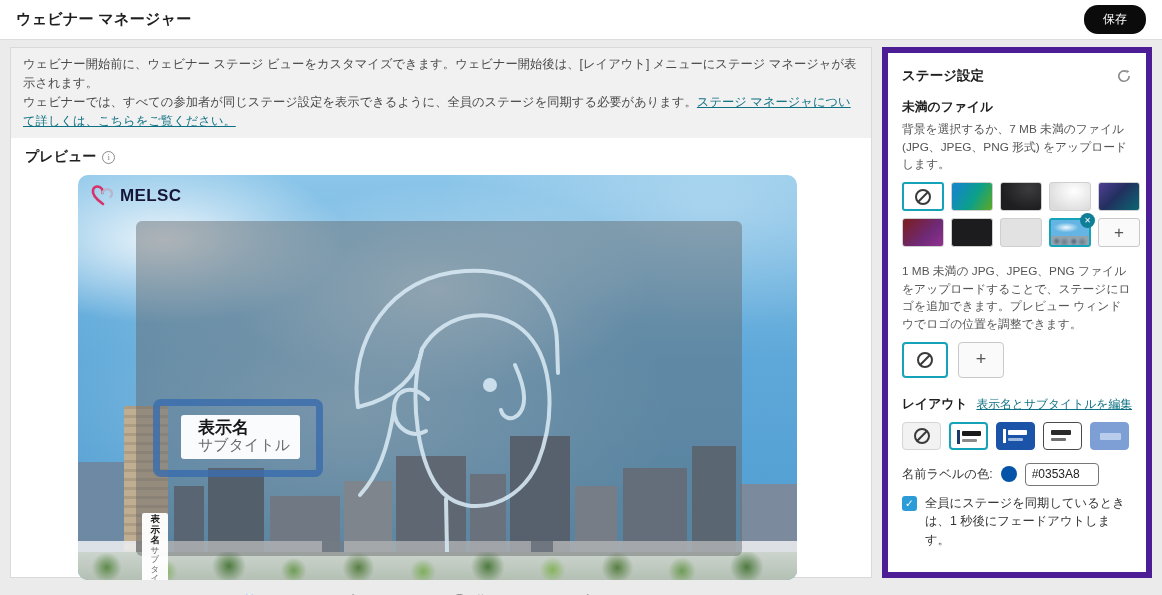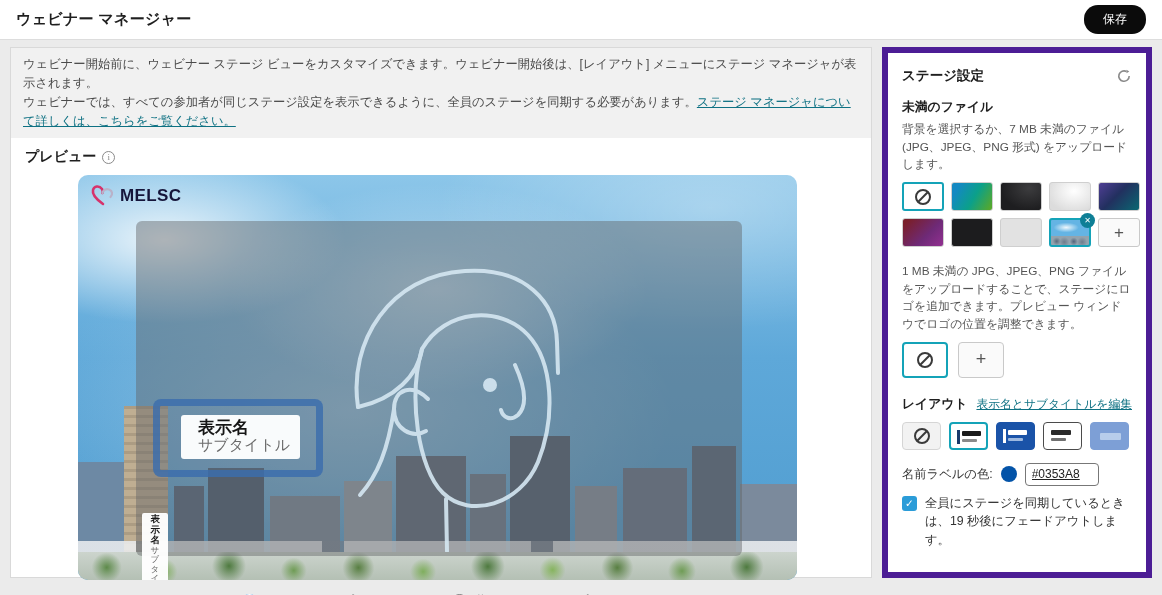--- a/index.html
+++ b/index.html
@@ -153,21 +153,21 @@
   .s2 .hbar.a { left:11px; top:7px;  width:19px; height:5px; background:#fff; }
   .s2 .hbar.b { left:11px; top:15px; width:15px; height:3.5px; background:#9db9e0; }
   .s3 .hbar.a { left:7px; top:7px;  width:20px; height:5px; background:#2a2a2a; }
   .s3 .hbar.b { left:7px; top:15px; width:15px; height:3.5px; background:#6f6f6f; }
   .s4 .hbar.a { left:9px; top:10px; width:21px; height:7px; background:#b7cdeb; }
 
   .color-row { display:flex; align-items:center; gap:8px; margin-bottom:8px; }
   .color-label { font-size:12.3px; color:#333; }
   .color-swatch { width:16px; height:16px; border-radius:50%; background:#0353a8; }
   .color-input { width:74px; height:23px; border:1px solid #777; border-radius:4px;
-    font-size:12px; color:#222; padding:0 6px; font-family:"Liberation Sans", sans-serif;text-decoration:underline; }
+    font-size:12px; color:#222; padding:0 6px; font-family:"Liberation Sans", sans-serif; }
 
   .check-row { display:flex; gap:8px; }
   .checkbox { width:15px; height:15px; flex:0 0 15px; margin-top:2px; background:#2b9cd8;
     border-radius:3px; color:#fff; font-size:10.5px; line-height:15px; text-align:center;
     cursor:pointer; }
   .check-label { font-size:12.3px; color:#333; line-height:1.5; }
 </style>
 </head>
 <body>
 
@@ -328,16 +328,16 @@
     </div>
 
     <div class="color-row">
       <span class="color-label">名前ラベルの色:</span>
       <span class="color-swatch"></span>
       <input class="color-input" value="#0353A8" style="">
     </div>
 
     <div class="check-row">
       <span class="checkbox">✓</span>
-      <span class="check-label">全員にステージを同期しているときは、19 秒後にフェードアウトします。</span>
+      <span class="check-label">全員にステージを同期しているときは、1 秒後にフェードアウトします。</span>
     </div>
   </div>
 </div>
 
 </body></html>

